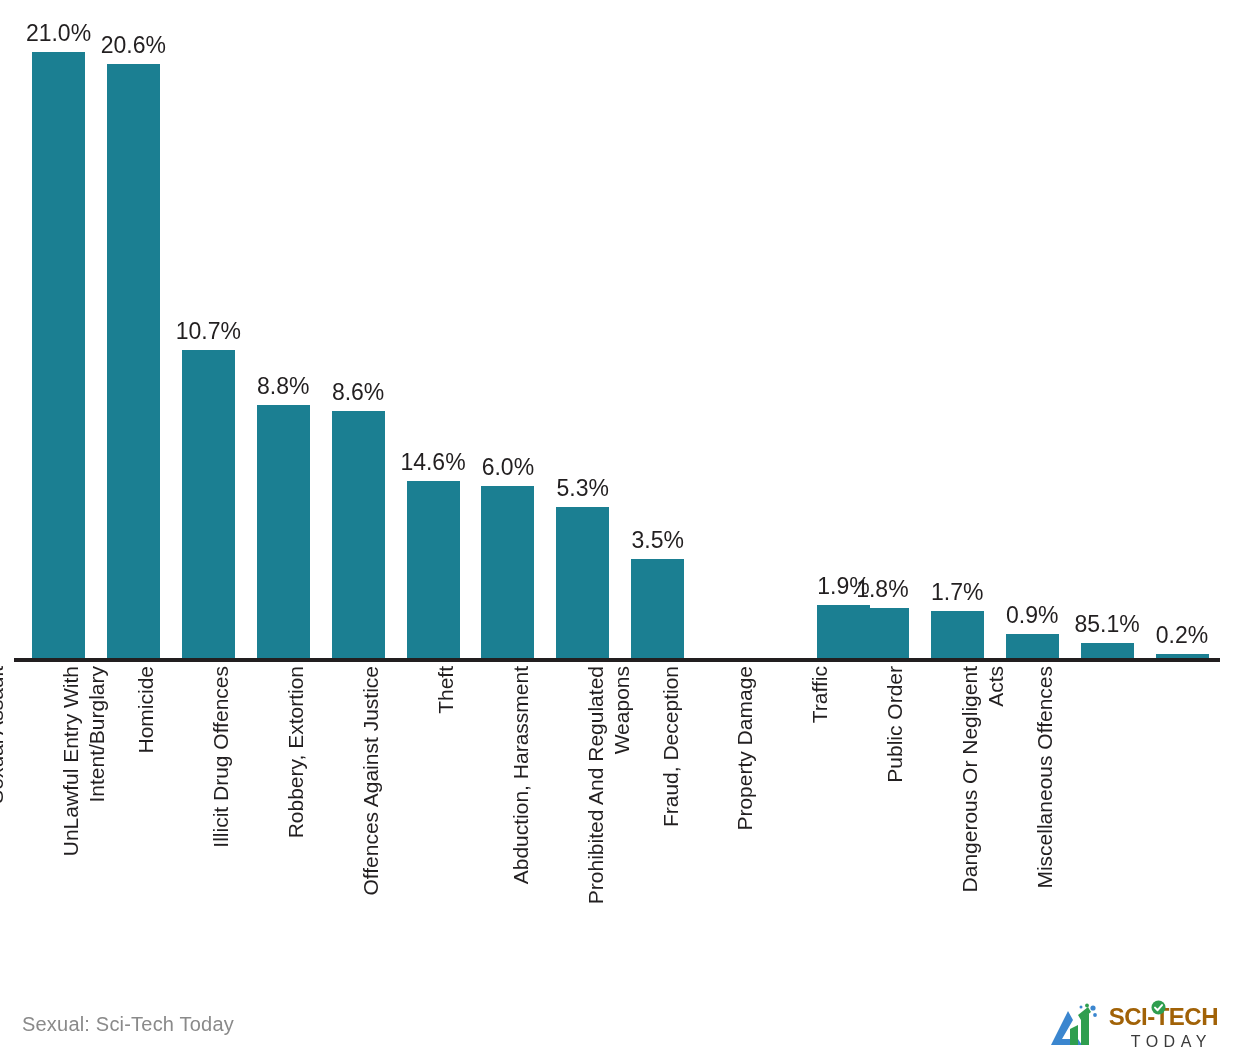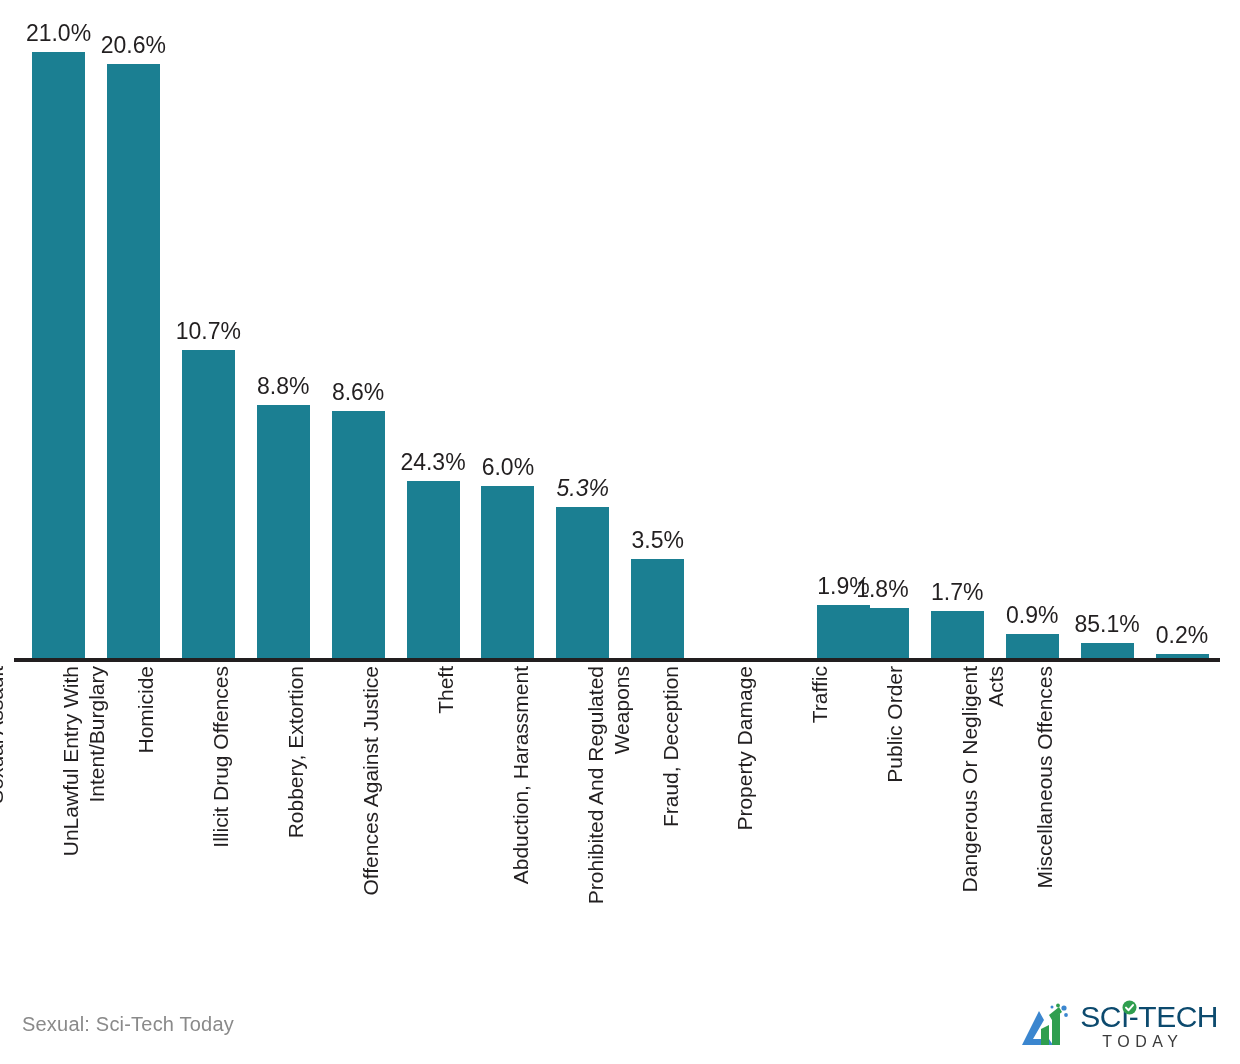--- a/index.html
+++ b/index.html
@@ -116,23 +116,23 @@
     gap: 7px;
   }
   #logo-mark { display: block; }
   #logo-word {
     display: flex;
     flex-direction: column;
     align-items: flex-start;
     line-height: 1;
   }
   #logo-scitech {
-    font-size: 30px;
-    font-weight: normal;
-    color: #0c4a6e;
+    font-size: 24px;
+    font-weight: bold;
+    color: #a16207;
     letter-spacing: -0.5px;
     position: relative;
     line-height: 30px;
   }
   #logo-today {
     font-size: 16px;
     color: #3a3a3a;
     letter-spacing: 5.5px;
     margin-top: 2px;
     margin-left: 22px;
@@ -165,29 +165,29 @@
       <div class="bar-slot" style="left: 256.7px; width: 53px; height: 660px; bottom: 2px;">
         <div class="bar-rect" style="height: 254.781px; width: 53px; background: rgb(27, 127, 146);"></div>
         <div class="bar-value" style="bottom: 261.781px;">8.8%</div>
       </div>
       <div class="bar-slot" style="left: 331.6px; width: 53px; height: 660px; bottom: 2px;">
         <div class="bar-rect" style="height: 248.99px; width: 53px; background: rgb(27, 127, 146);"></div>
         <div class="bar-value" style="bottom: 255.99px; margin-top: 40px;">8.6%</div>
       </div>
       <div class="bar-slot" style="left: 406.5px; width: 53px; height: 660px; bottom: 2px;">
         <div class="bar-rect" style="height: 179.505px; width: 53px; background: rgb(27, 127, 146);"></div>
-        <div class="bar-value" style="bottom: 186.505px;">24.3%</div>
+        <div class="bar-value" style="bottom: 186.505px;">14.6%</div>
       </div>
       <div class="bar-slot" style="left: 481.4px; width: 53px; height: 660px; bottom: 2px;">
         <div class="bar-rect" style="height: 173.714px; width: 53px; background: rgb(27, 127, 146);"></div>
         <div class="bar-value" style="bottom: 180.714px;">6.0%</div>
       </div>
       <div class="bar-slot" style="left: 556.3px; width: 53px; height: 660px; bottom: 2px;">
         <div class="bar-rect" style="height: 153.448px; width: 53px; background: rgb(27, 127, 146);"></div>
-        <div class="bar-value" style="bottom: 160.448px; font-style: italic;">5.3%</div>
+        <div class="bar-value" style="bottom: 160.448px;">5.3%</div>
       </div>
       <div class="bar-slot" style="left: 631.2px; width: 53px; height: 660px; bottom: 2px;">
         <div class="bar-rect" style="height: 101.333px; width: 53px; background: rgb(27, 127, 146);"></div>
         <div class="bar-value" style="bottom: 108.333px;">3.5%</div>
       </div>
       <div class="bar-slot" style="left: 817px; width: 53px; height: 660px; bottom: 2px;">
         <div class="bar-rect" style="height: 55.0095px; width: 53px; background: rgb(27, 127, 146);"></div>
         <div class="bar-value" style="bottom: 62.0095px;">1.9%</div>
       </div>
       <div class="bar-slot" style="left: 855.9px; width: 53px; height: 660px; bottom: 2px;">

